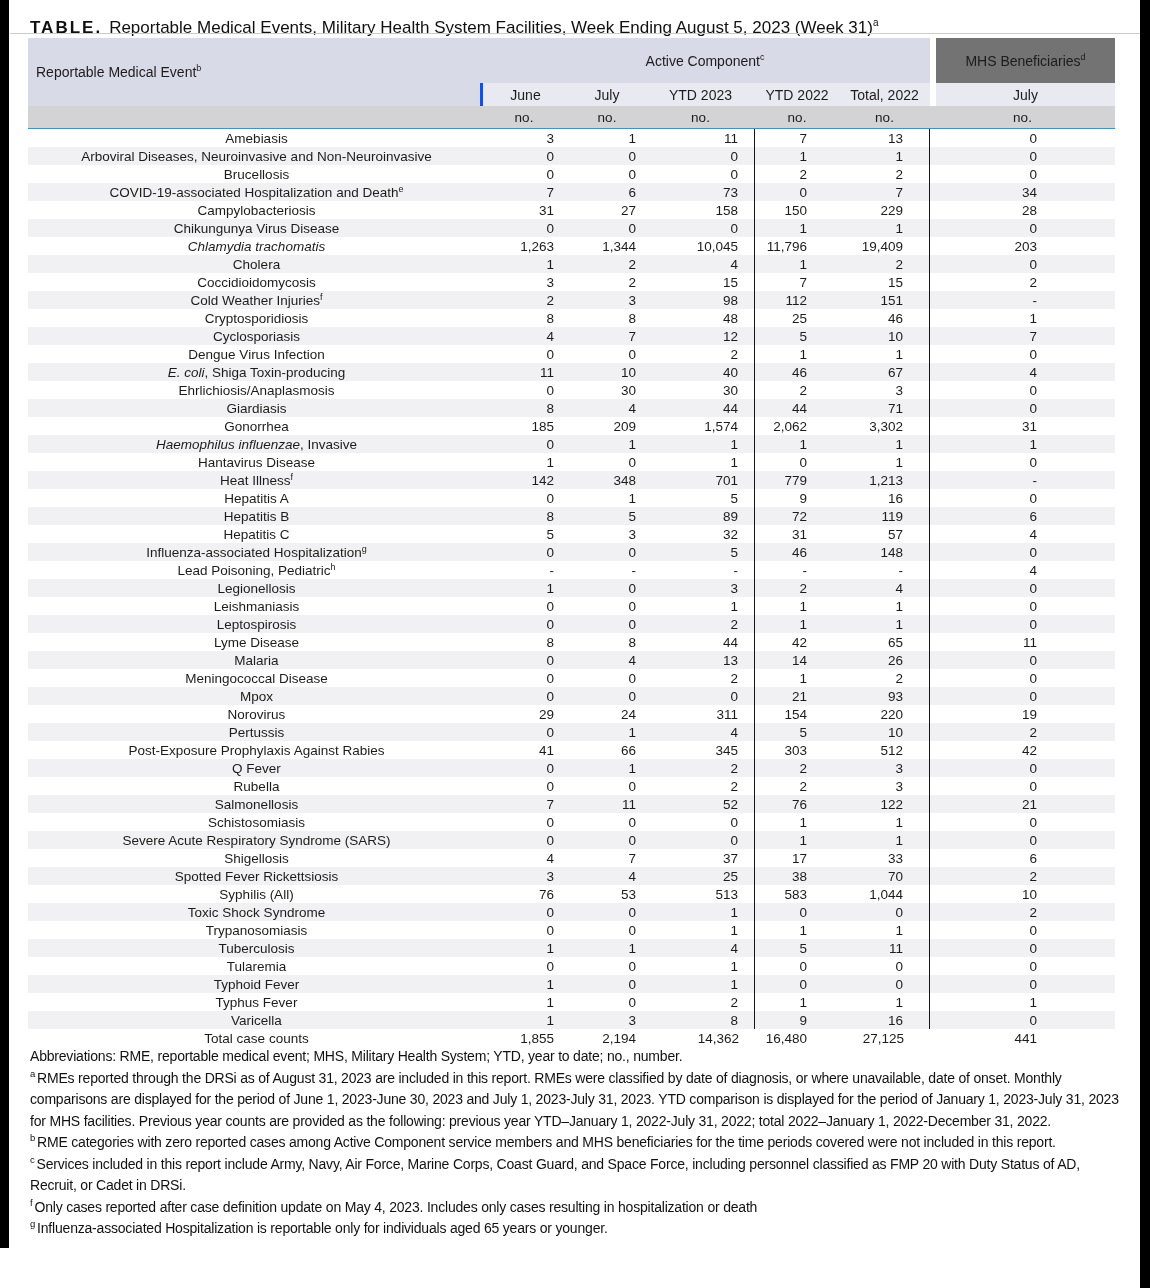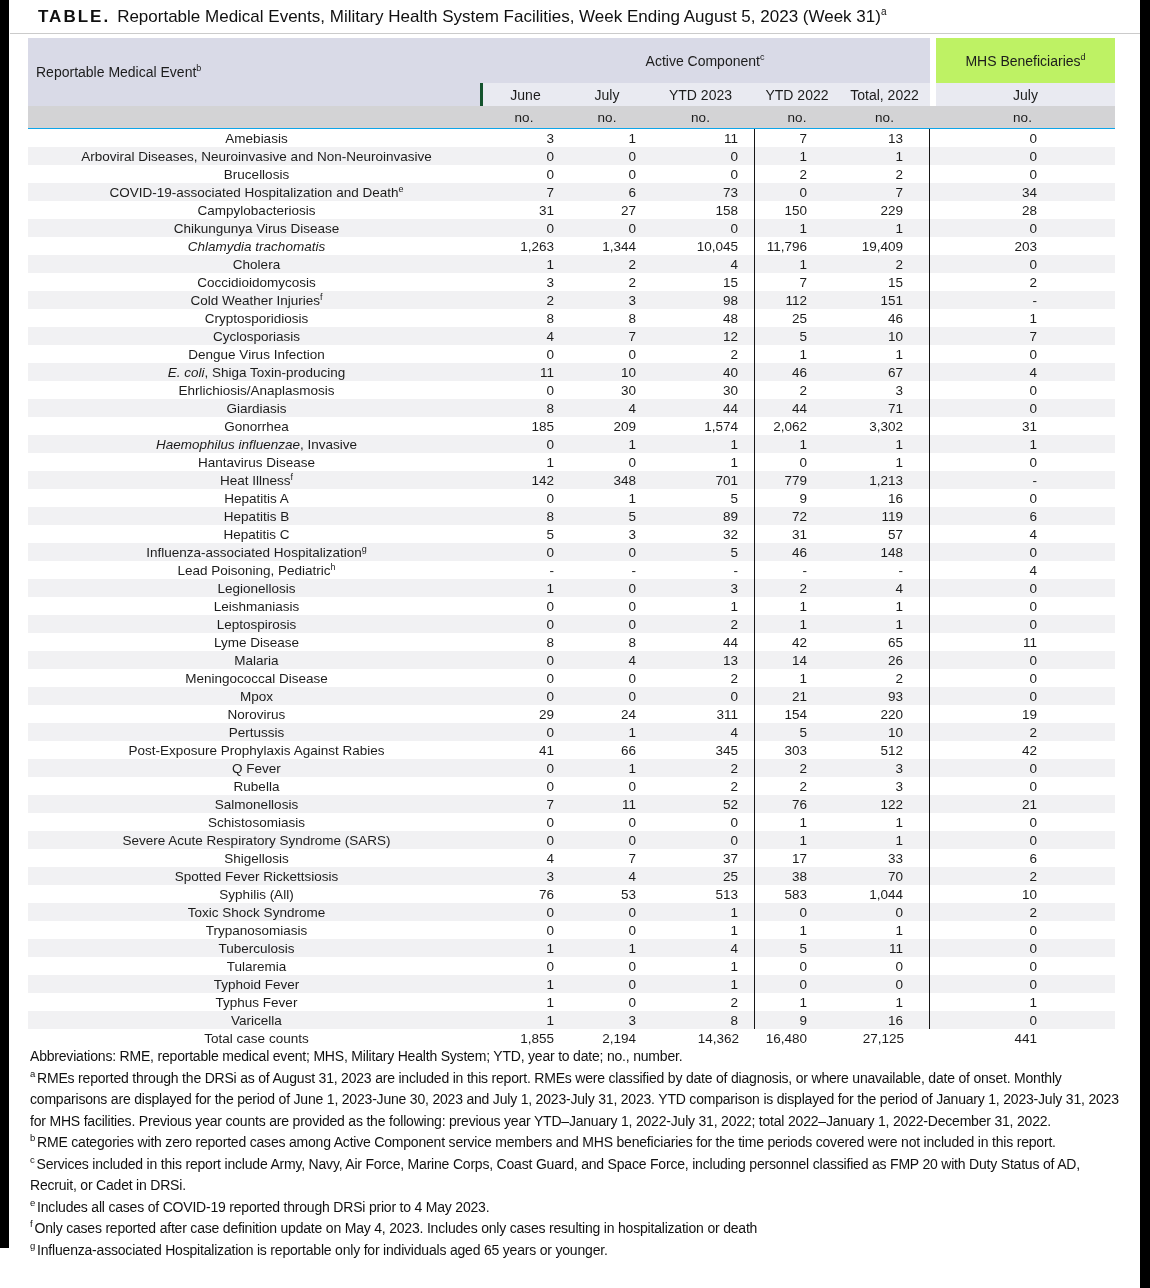--- a/index.html
+++ b/index.html
@@ -6,35 +6,35 @@
   body {
     width:1150px; height:1288px; background:#ffffff;
     font-family:"Liberation Sans", sans-serif; color:#1c1c1c;
     position:relative; overflow:hidden;
   }
   .page { position:absolute; inset:0; background:#fff; }
   .edge { position:absolute; background:#000; }
   .edge-left  { left:0; top:0; width:9px;  height:1248px; }
   .edge-right { right:0; top:0; width:10px; height:1288px; }
 
-  .title { position:absolute; left:30px; top:7px; font-size:17px; color:#101010; white-space:nowrap;margin-left:8px; }
+  .title { position:absolute; left:30px; top:18px; font-size:17px; color:#101010; white-space:nowrap; }
   .title-label { font-weight:bold; letter-spacing:2px; margin-right:7px; }
   .title sup { font-size:10px; }
   .title-rule { position:absolute; left:10px; top:33px; width:1130px; height:1px; background:#cbcbcb; }
 
   .table-wrap { position:absolute; left:28px; top:38px; }
   table { border-collapse:separate; border-spacing:0; table-layout:fixed; width:1087px; font-size:13.5px; }
   th { font-weight:normal; }
   sup { font-size:9px; line-height:0; }
 
   .label-head { background:#d9dae7; text-align:left; padding:0 0 0 8px; font-size:14px; vertical-align:middle; }
   .group-ac   { background:#d9dae7; height:45px; text-align:center; font-size:14px; vertical-align:middle; padding:0; }
-  .group-mhs  { background:#bef264; text-align:center; font-size:14px; vertical-align:middle; border-left:6px solid #fff; padding:0; }
+  .group-mhs  { background:#737373; text-align:center; font-size:14px; vertical-align:middle; border-left:6px solid #fff; padding:0; }
   #month-row th { background:#e9eaf1; height:23px; text-align:center; font-size:14px; padding:0; }
-  #month-row th.gap-s { border-left:3px solid #14532d; }
+  #month-row th.gap-s { border-left:3px solid #1d4ed8; }
   #month-row th.gap-l { border-left:6px solid #fff; }
   #unit-row td { background:#d3d3d5; height:22px; text-align:center; font-size:13.5px; padding:0; border-bottom:1px solid #0ea5e9; }
 
   tbody td { height:18px; padding:0; line-height:17px; }
   tbody tr:nth-child(even) td { background:#f1f1f3; }
   td.lbl { text-align:center; padding-left:5px; white-space:nowrap; overflow:hidden; }
   td.num { text-align:right; white-space:nowrap; }
   td.c0 { padding-right:14px; } td.c1 { padding-right:10px; }
   td.c2 { padding-right:16px; } td.c3 { padding-right:32px; }
   td.c4 { padding-right:26px; } td.c5 { padding-right:78px; }
@@ -554,17 +554,16 @@
           </tr>
         </tbody>
     </table>
   </div>
 
   <div class="footnotes" id="footnotes">
       <p>Abbreviations: RME, reportable medical event; MHS, Military Health System; YTD, year to date; no., number.</p>
       <p><sup>a</sup>RMEs reported through the DRSi as of August 31, 2023 are included in this report. RMEs were classified by date of diagnosis, or where unavailable, date of onset. Monthly comparisons are displayed for the period of June 1, 2023-June 30, 2023 and July 1, 2023-July 31, 2023. YTD comparison is displayed for the period of January 1, 2023-July 31, 2023 for MHS facilities. Previous year counts are provided as the following: previous year YTD–January 1, 2022-July 31, 2022; total 2022–January 1, 2022-December 31, 2022.</p>
       <p><sup>b</sup>RME categories with zero reported cases among Active Component service members and MHS beneficiaries for the time periods covered were not included in this report.</p>
       <p><sup>c</sup>Services included in this report include Army, Navy, Air Force, Marine Corps, Coast Guard, and Space Force, including personnel classified as FMP 20 with Duty Status of AD, Recruit, or Cadet in DRSi.</p>
-      <p><sup>e</sup>Includes all cases of COVID-19 reported through DRSi prior to 4 May 2023.</p>
       <p><sup>f</sup>Only cases reported after case definition update on May 4, 2023. Includes only cases resulting in hospitalization or death</p>
       <p><sup>g</sup>Influenza-associated Hospitalization is reportable only for individuals aged 65 years or younger.</p>
     </div>
 </div>
 
 </body></html>

